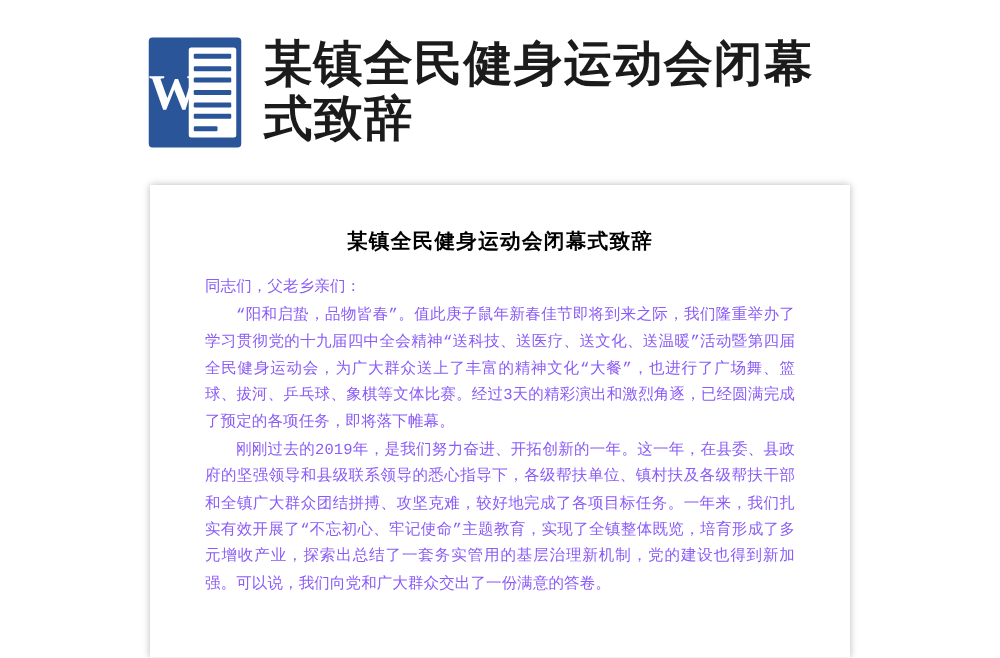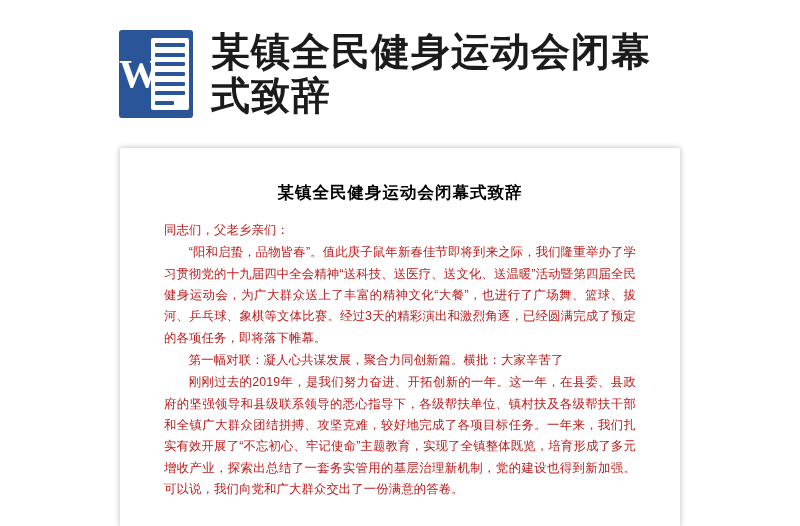--- a/index.html
+++ b/index.html
@@ -104,24 +104,24 @@
   .sheet-title {
     text-align: center;
     font-family: "Liberation Serif", serif;
     font-weight: bold;
     font-size: 16.5px;
     color: #000000;
     letter-spacing: 1px;
     margin-bottom: 16px;
   }
   .sheet p {
-    font-family: Liberation Sans, sans-serif;
+    font-family: Liberation Mono, monospace;
     font-size: 12.4px;
     line-height: 1.72;
-    color: #b91c1c;
+    color: #8b5cf6;
     margin: 0 0 1px 0;
     text-align: justify;
     text-justify: inter-ideograph;
     letter-spacing: 0.1px;
   }
   .indent { text-indent: 2em; }
 </style>
 </head>
 <body>
 
@@ -142,17 +142,16 @@
         </span>
       </div>
       <div class="doc-title">某镇全民健身运动会闭幕式致辞</div>
     </div>
   </div>
 
   <div class="sheet">
     <div class="sheet-title">某镇全民健身运动会闭幕式致辞</div>
     <p>同志们，父老乡亲们：</p>
     <p class="indent">“阳和启蛰，品物皆春”。值此庚子鼠年新春佳节即将到来之际，我们隆重举办了学习贯彻党的十九届四中全会精神“送科技、送医疗、送文化、送温暖”活动暨第四届全民健身运动会，为广大群众送上了丰富的精神文化“大餐”，也进行了广场舞、篮球、拔河、乒乓球、象棋等文体比赛。经过3天的精彩演出和激烈角逐，已经圆满完成了预定的各项任务，即将落下帷幕。</p>
-    <p class="indent">第一幅对联：凝人心共谋发展，聚合力同创新篇。横批：大家辛苦了</p>
     <p class="indent">刚刚过去的2019年，是我们努力奋进、开拓创新的一年。这一年，在县委、县政府的坚强领导和县级联系领导的悉心指导下，各级帮扶单位、镇村扶及各级帮扶干部和全镇广大群众团结拼搏、攻坚克难，较好地完成了各项目标任务。一年来，我们扎实有效开展了“不忘初心、牢记使命”主题教育，实现了全镇整体既览，培育形成了多元增收产业，探索出总结了一套务实管用的基层治理新机制，党的建设也得到新加强。可以说，我们向党和广大群众交出了一份满意的答卷。</p>
   </div>
 
 </div>
 
 </body></html>

